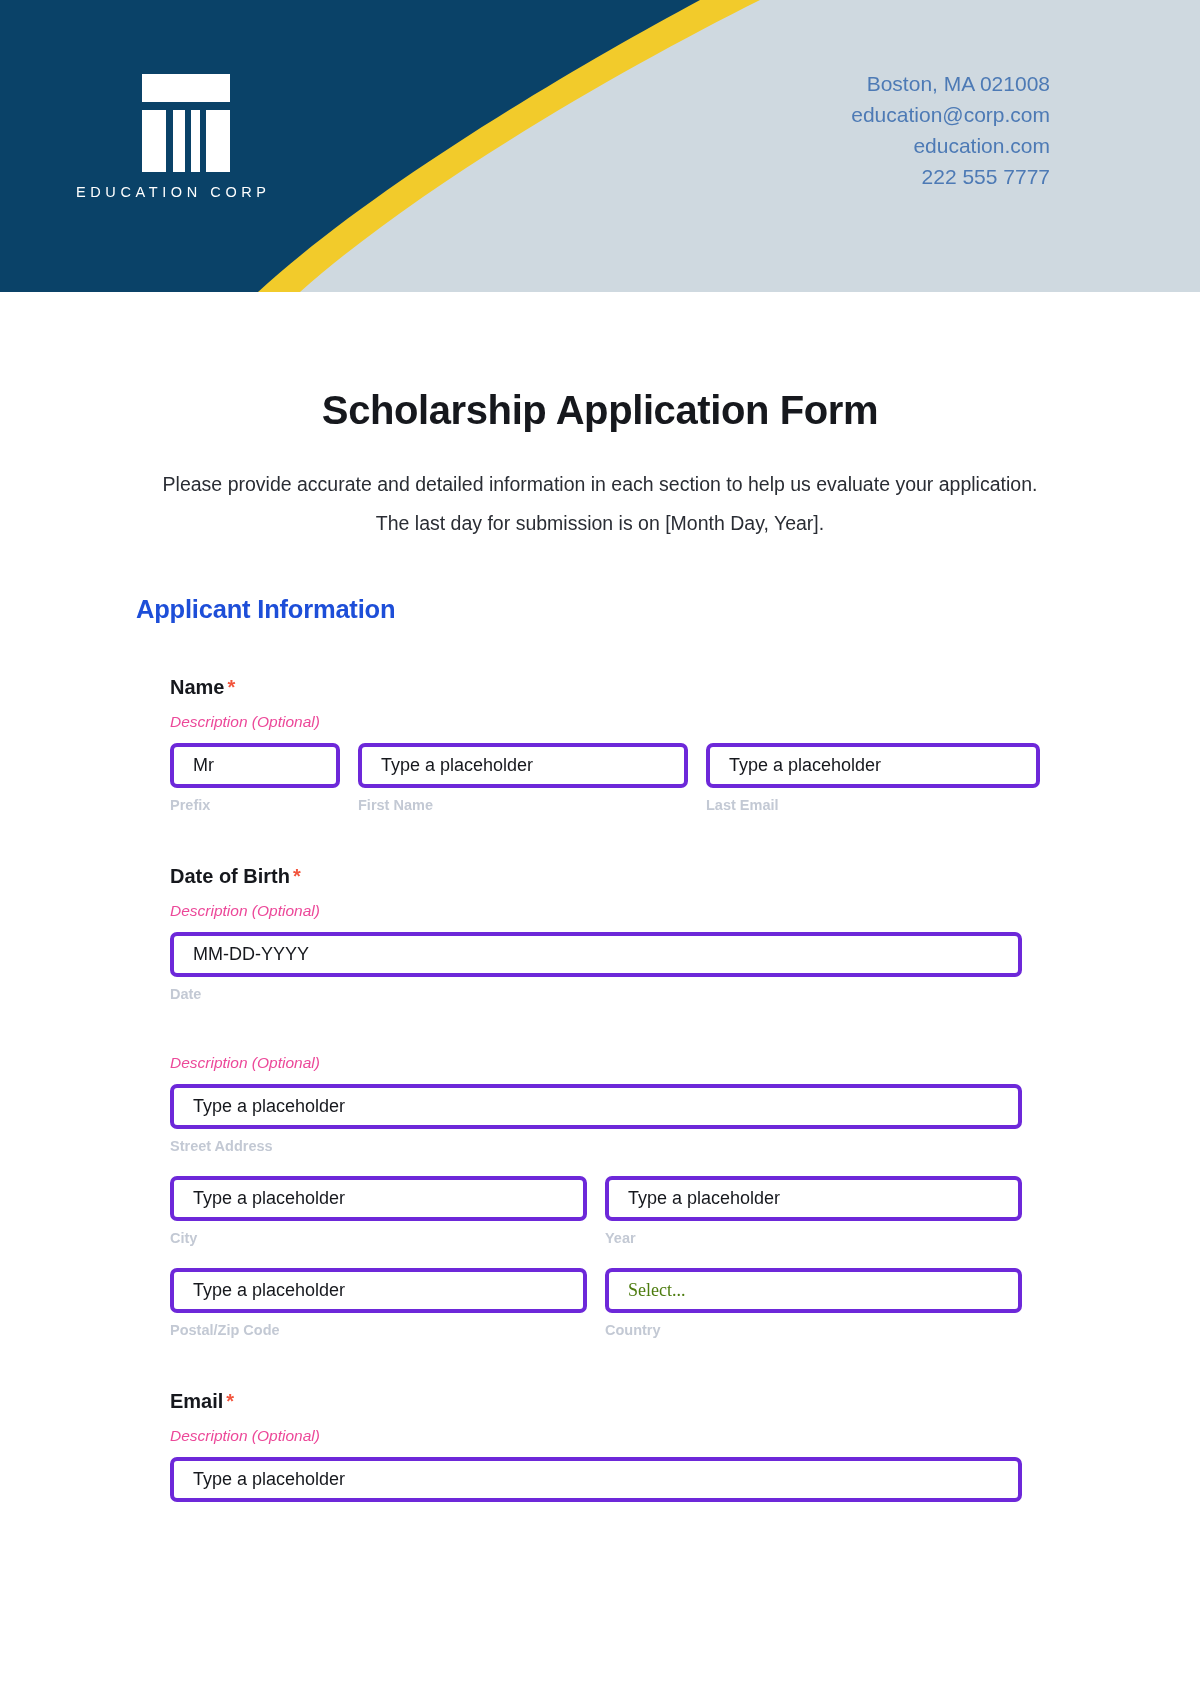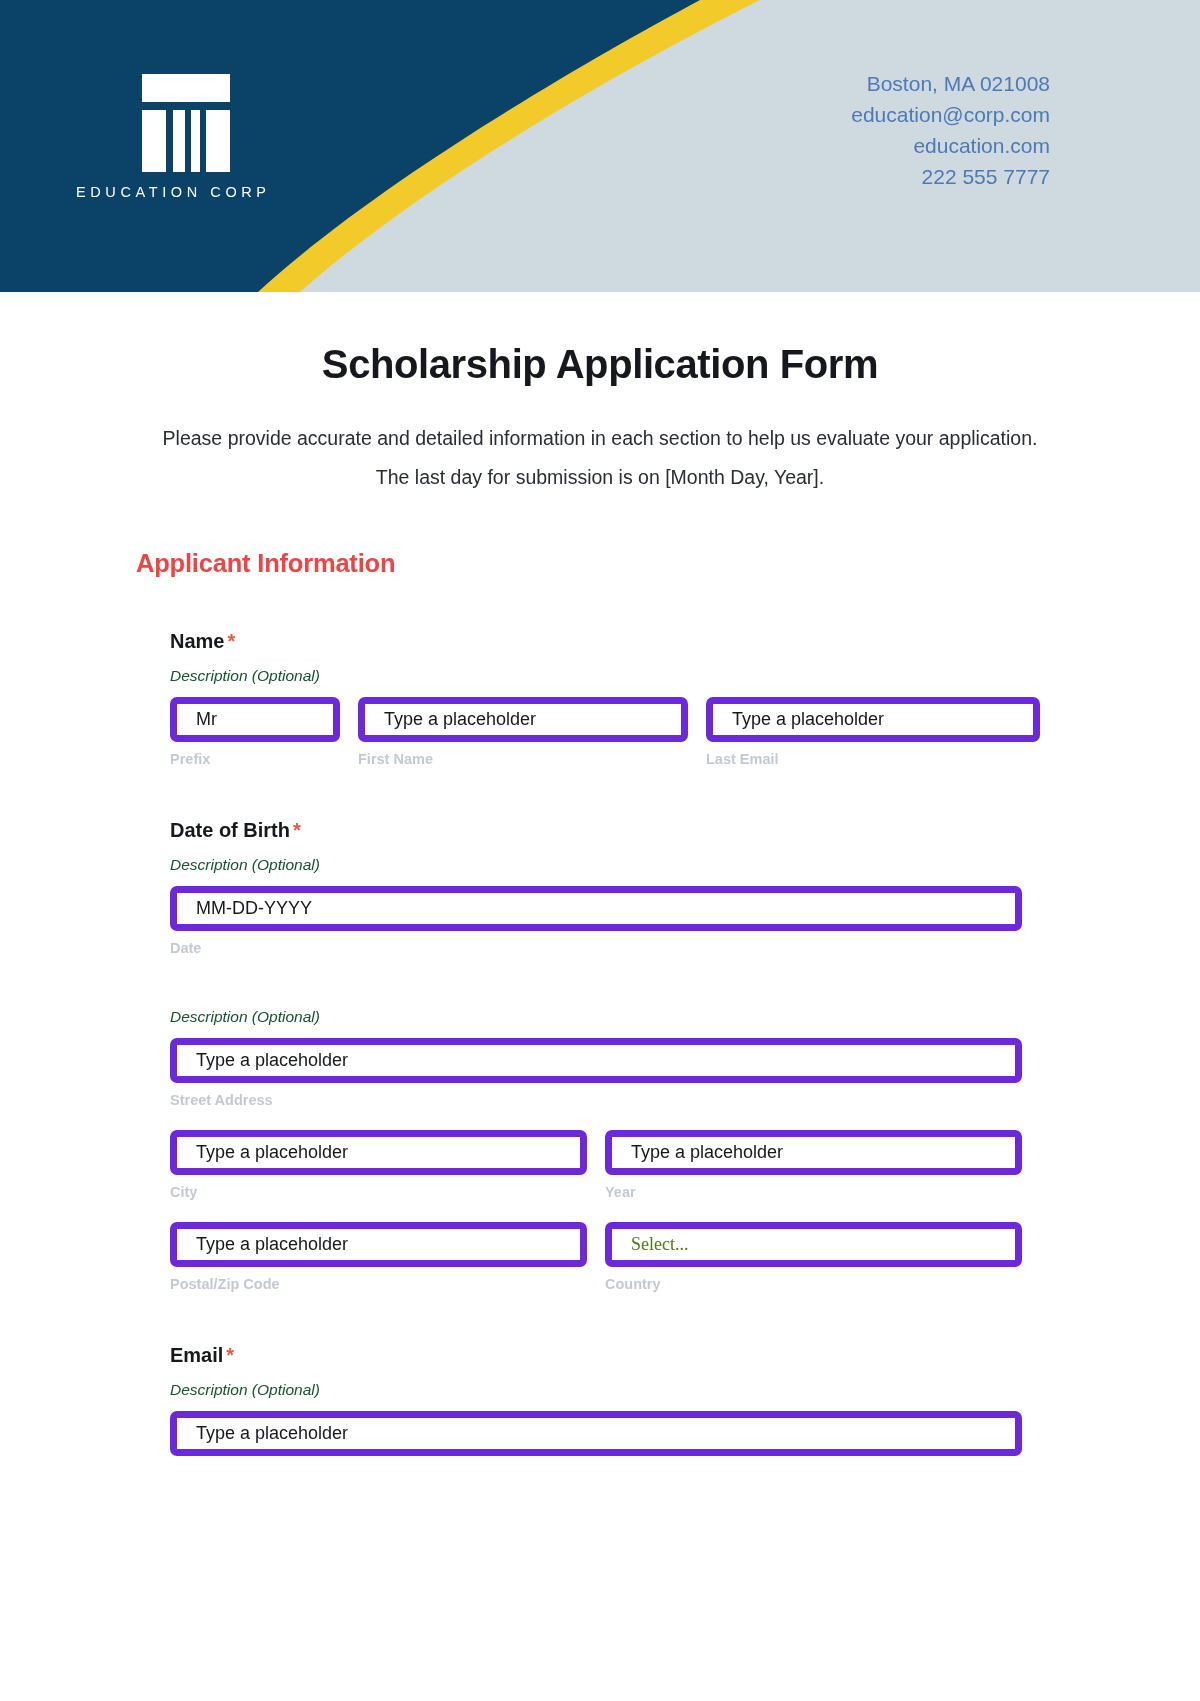--- a/index.html
+++ b/index.html
@@ -65,21 +65,21 @@
     color: #4d7ab5;
     font-size: 21px;
     line-height: 31px;
     white-space: nowrap;
   }
 
   
   .content {
     width: 928px;
     margin: 0 auto;
-    padding-top: 50px;
+    padding-top: 96px;
   }
 
   .form-title {
     text-align: center;
     font-size: 40px;
     font-weight: bold;
     color: #16181d;
     letter-spacing: -0.4px;
     margin-bottom: 32px;
   }
@@ -89,21 +89,21 @@
     font-size: 19.5px;
     line-height: 39px;
     color: #2a2d34;
     max-width: 880px;
     margin: 16px auto;
   }
 
   .section-heading {
     font-size: 25.5px;
     font-weight: bold;
-    color: #ef4444;
+    color: #1d4ed8;
     margin-top: 52px;
     letter-spacing: -0.2px;
   }
 
   .field-group { margin-top: 52px; margin-left: 34px; }
 
   .field-label {
     font-size: 20px;
     font-weight: bold;
     color: #16181d;
@@ -112,37 +112,37 @@
   .req-star {
     color: #f2553d;
     font-weight: bold;
     font-size: 20px;
     margin-left: 3px;
   }
 
   .field-desc {
     font-size: 15.5px;
     font-style: italic;
-    color: #14532d;
+    color: #ec4899;
     margin-bottom: 12px;
   }
 
   .row { display: flex; gap: 18px; }
   .row + .row { margin-top: 22px; }
 
   .cell { display: flex; flex-direction: column; }
   .cell.prefix  { width: 170px; }
   .cell.fname   { width: 330px; }
   .cell.lname   { width: 334px; }
   .cell.full    { width: 852px; }
   .cell.half    { width: 417px; }
 
   .input-box {
     height: 45px;
-    border: 7px solid #6d28d9;
+    border: 4px solid #6d28d9;
     border-radius: 7px;
     background: #ffffff;
     display: flex;
     align-items: center;
     padding: 0 19px;
     font-size: 18px;
     color: #16181d;
     white-space: nowrap;
     overflow: hidden;
   }

